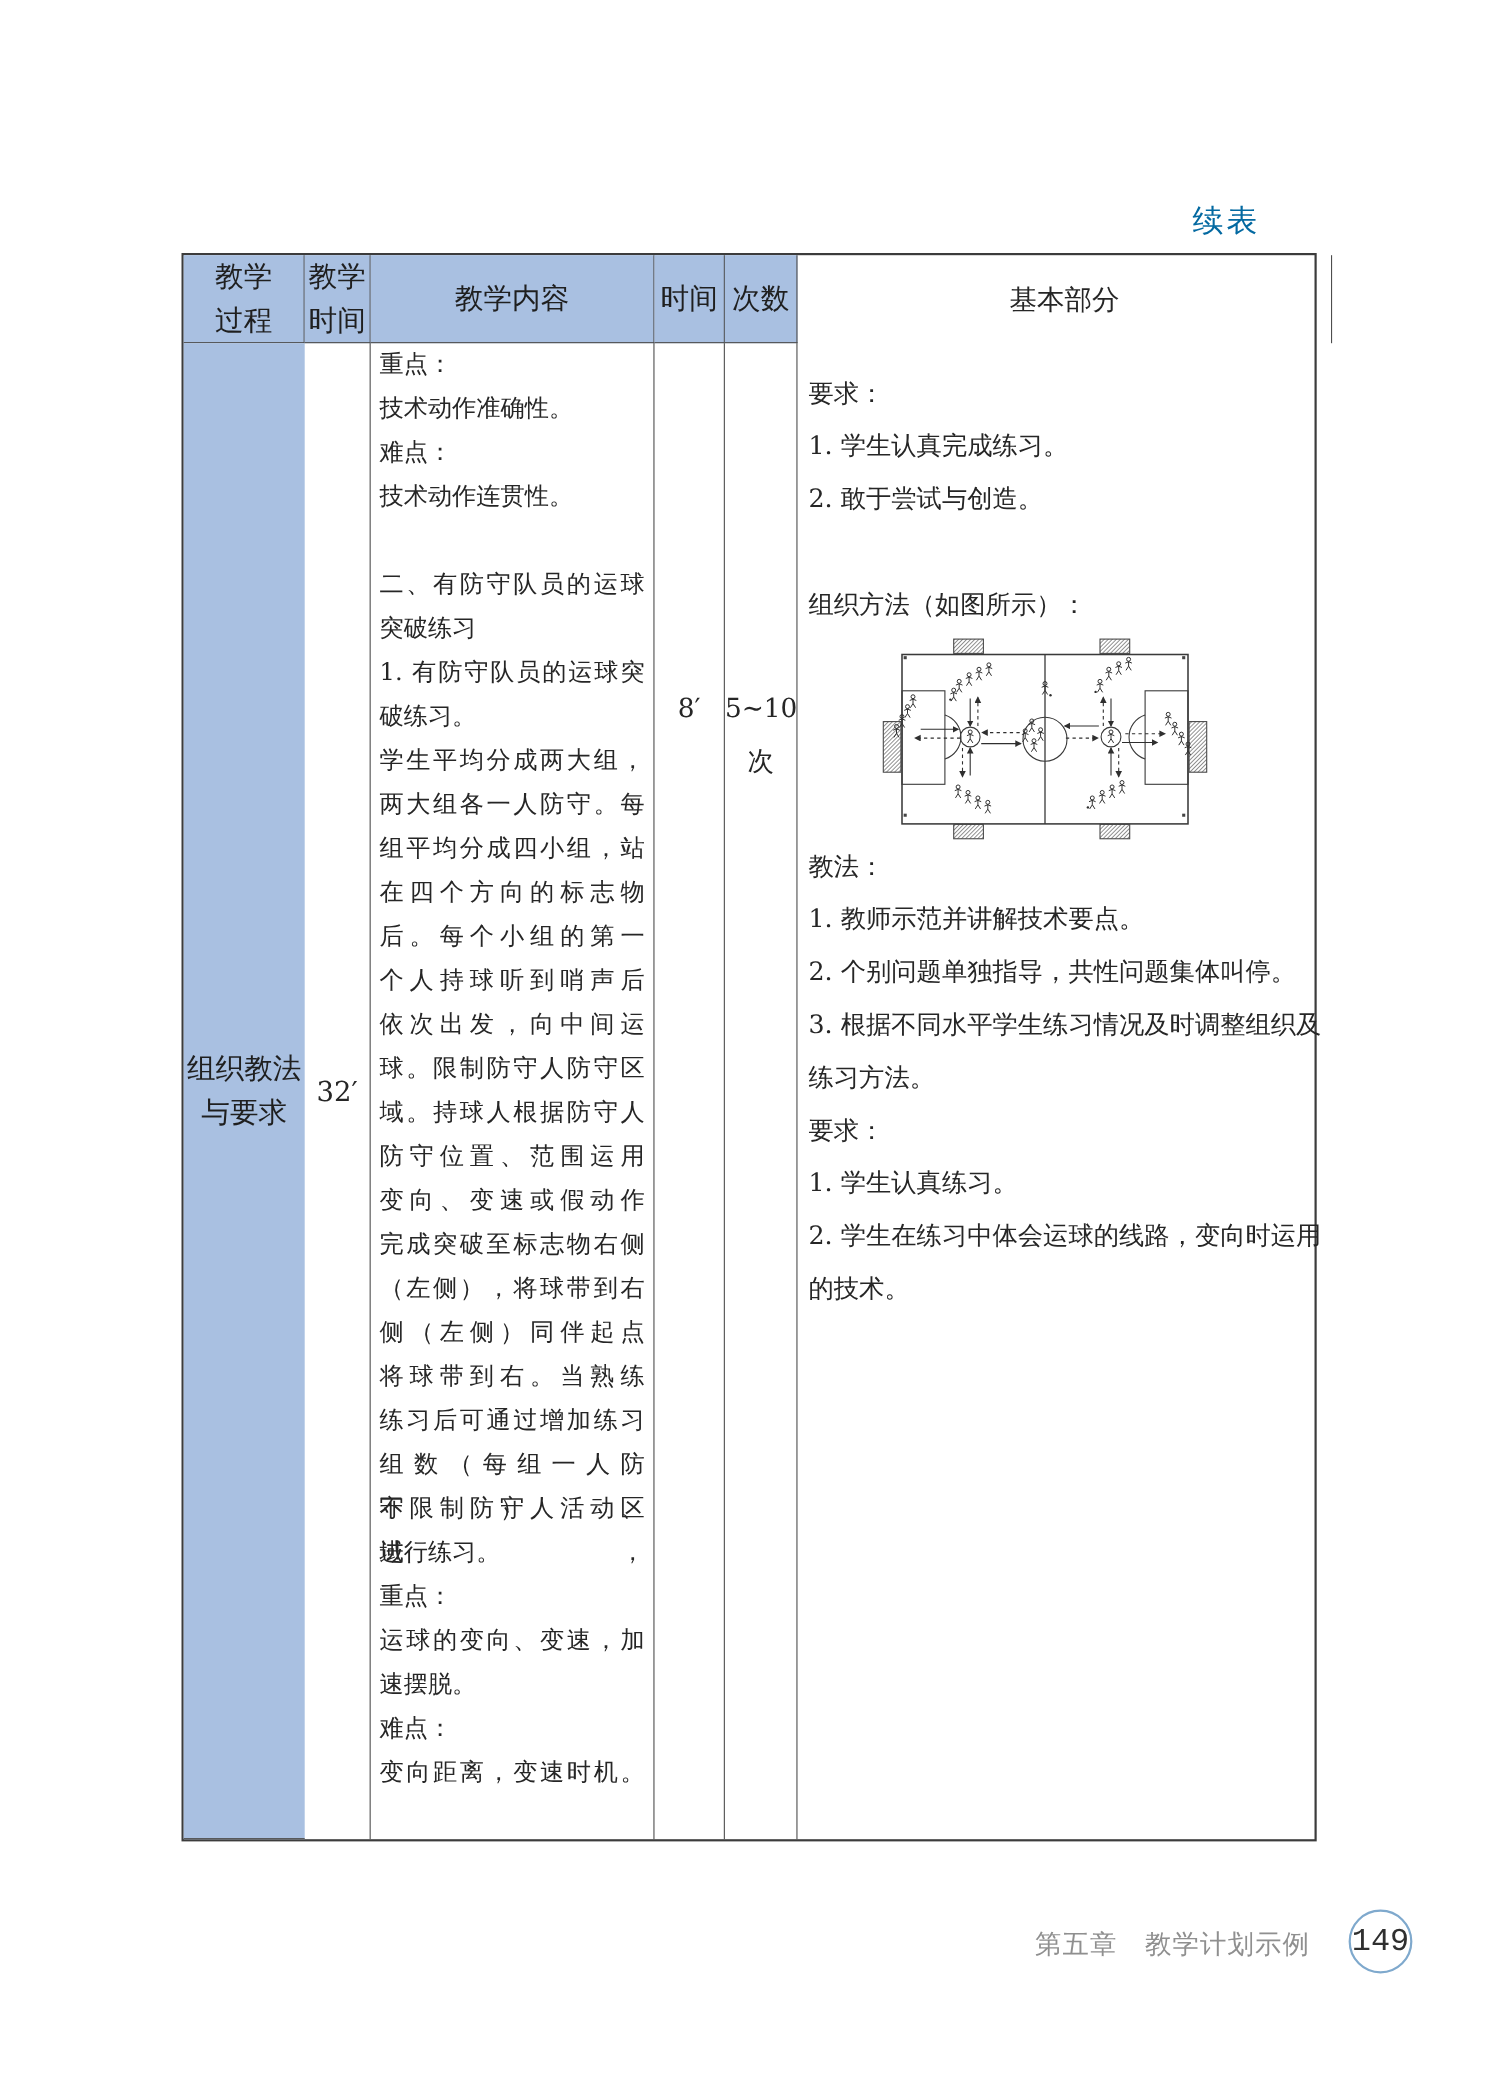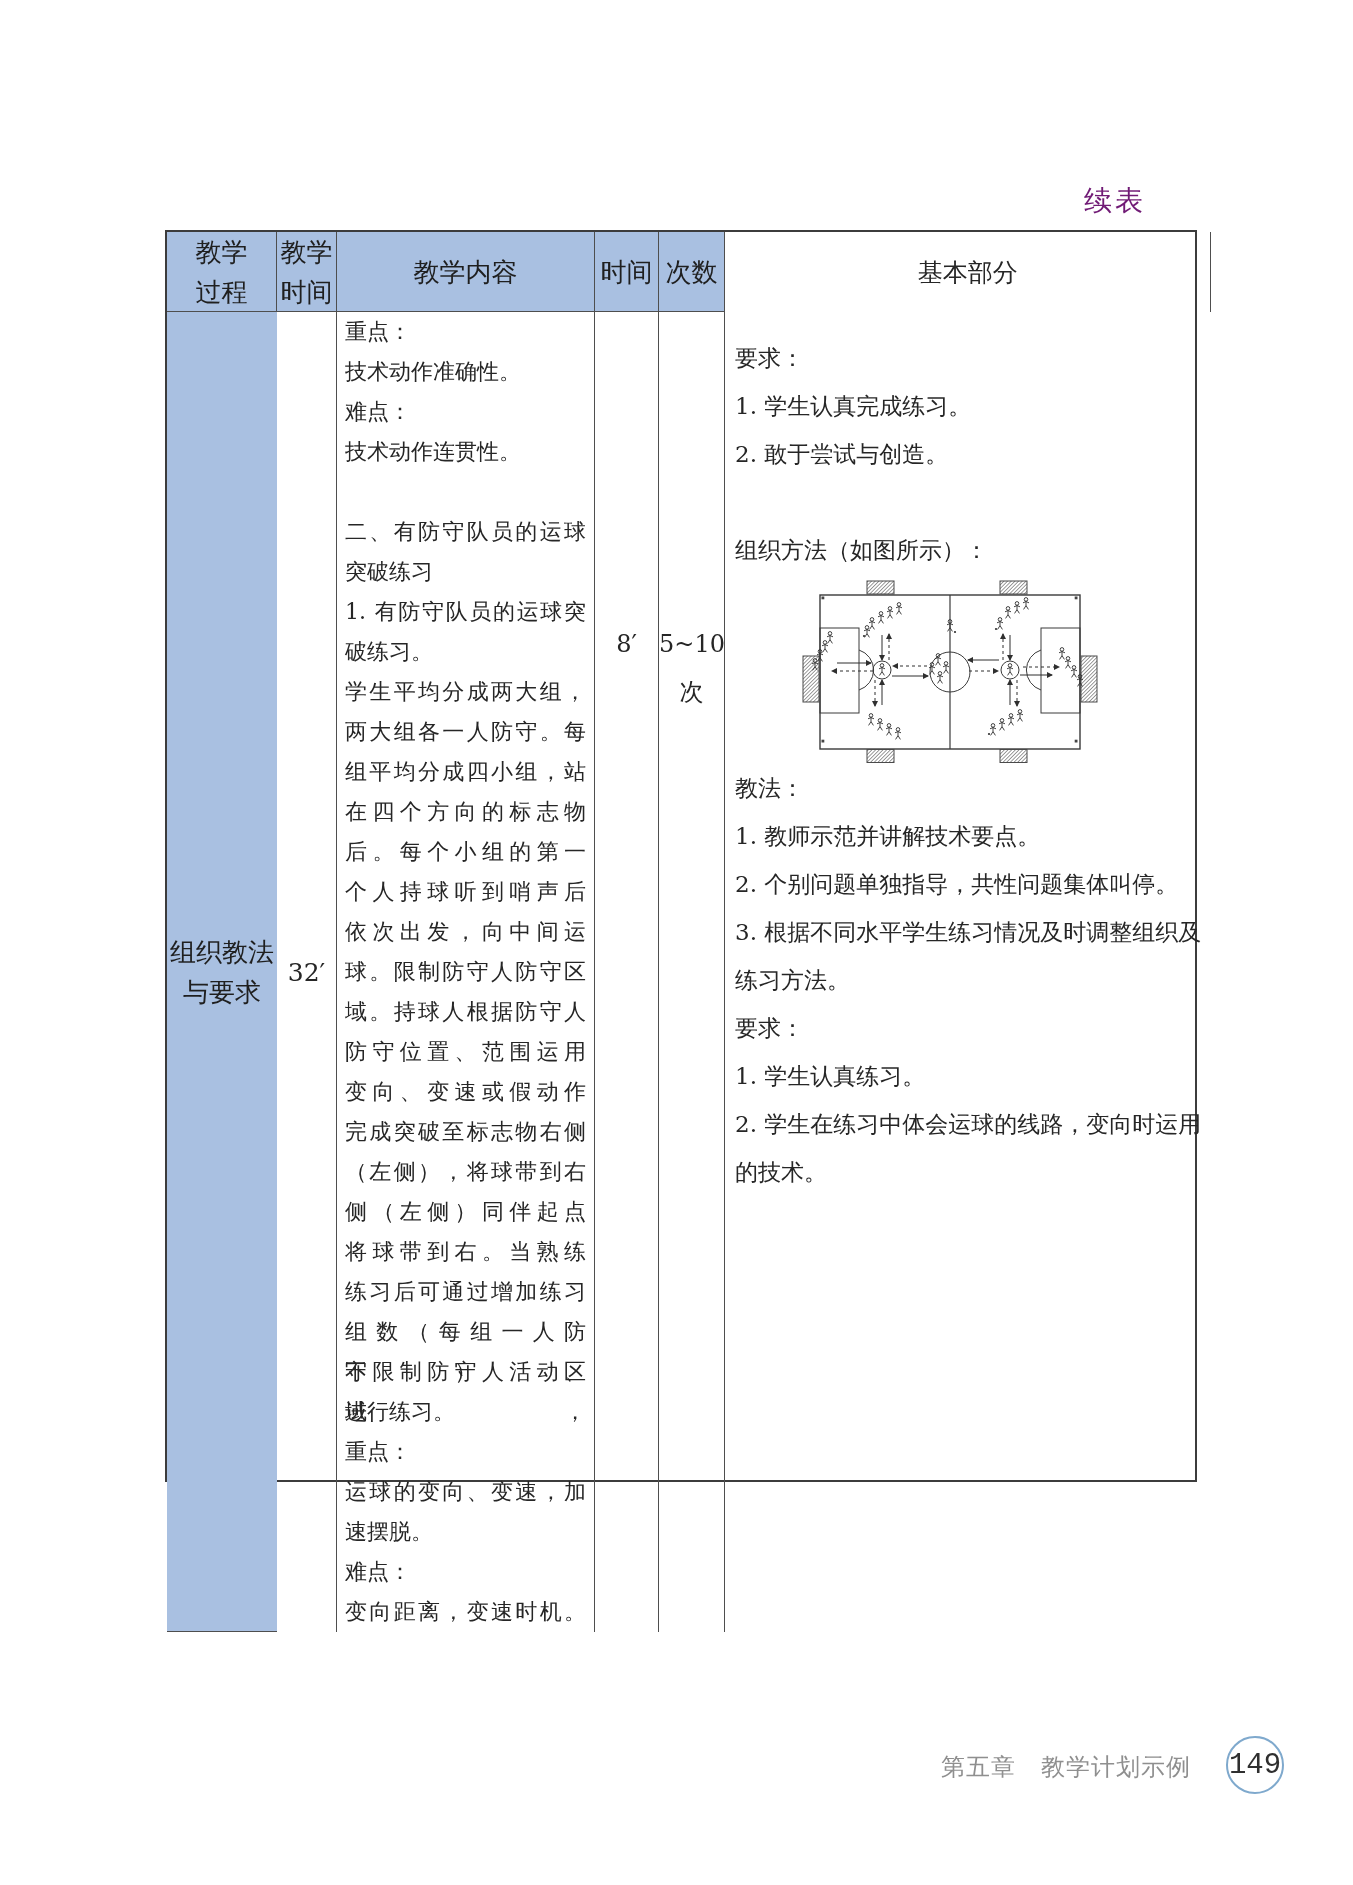--- a/index.html
+++ b/index.html
@@ -4,24 +4,24 @@
 <style>
   * { margin:0; padding:0; box-sizing:border-box; }
   body { background:#ffffff; }
   .page {
     position:relative; width:1353px; height:1885px; background:#ffffff;
     font-family:"DejaVu Serif","Liberation Serif",serif; color:#262626;
     overflow:hidden;
   }
   .xubiao {
     position:absolute; left:1084px; top:182px;
-    font-size:28px; letter-spacing:3px; color:#701a75;
+    font-size:28px; letter-spacing:3px; color:#0369a1;
   }
   .lessontable {
-    position:absolute; left:165px; top:230px; width:1032px; height:1252px;
+    position:absolute; left:165px; top:230px; width:1032px; height:1444px;
     border:2.5px solid #3c3c3c;
     display:grid;
     grid-template-columns:110px 60px 258px 64px 66px 1fr;
     grid-template-rows:80px 1fr;
   }
   .cell { border-right:1.5px solid #4e4e4e; position:relative; }
   .cell.last { border-right:none; }
   .hcell {
     background:#a9c0e1; border-bottom:1.5px solid #4e4e4e;
     display:flex; align-items:center; justify-content:center;

